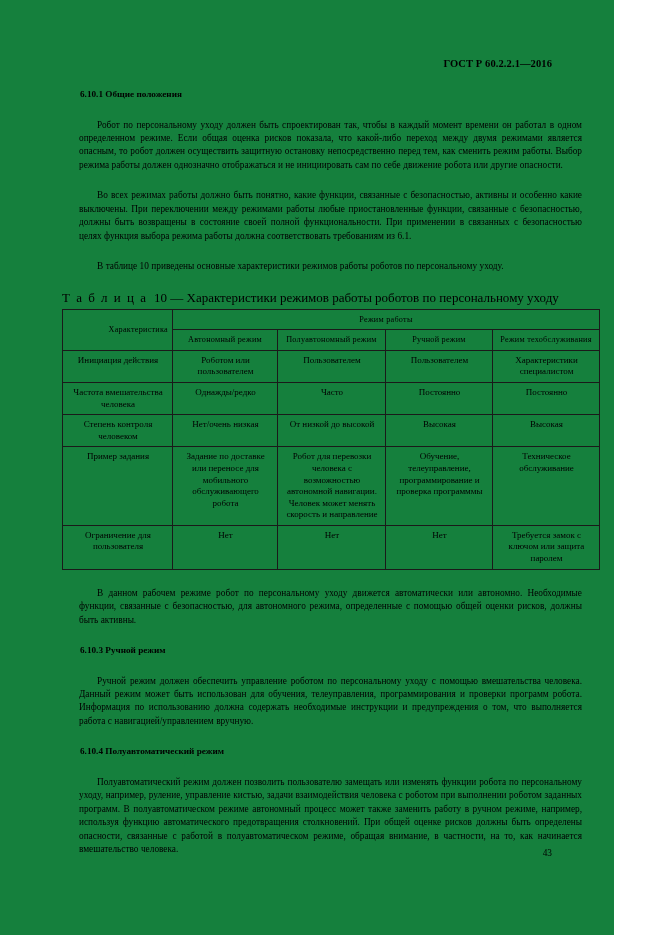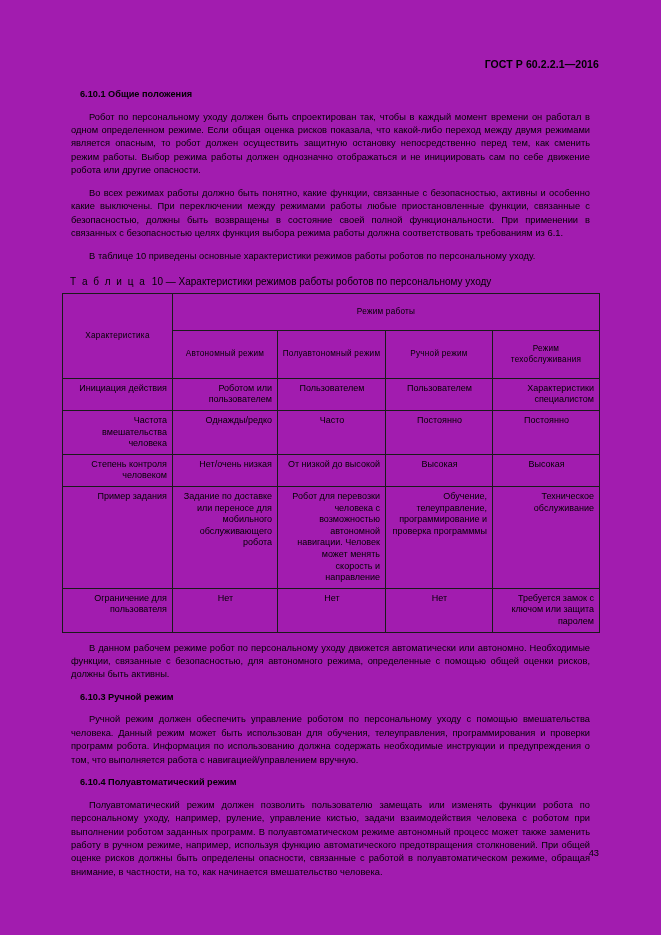--- a/index.html
+++ b/index.html
@@ -7,25 +7,26 @@
     margin: 0;
     padding: 0;
     background: #ffffff;
   }
   body {
     font-family: "Liberation Sans", sans-serif;
     color: #000000;
   }
   .page {
     position: relative;
-    width: 661px;
+    width: 614px;
     height: 935px;
-    background: #a21caf;
+    background: #15803d;
     overflow: hidden;
     box-sizing: border-box;
+    font-family: Liberation Serif, serif;
   }
   .doc-header {
     position: absolute;
     top: 58px;
     right: 62px;
     font-size: 10.5px;
     font-weight: bold;
     letter-spacing: 0.1px;
     white-space: nowrap;
   }
@@ -38,34 +39,34 @@
   h3.clause {
     margin: 0;
     padding: 0;
     font-size: 9.2px;
     font-weight: bold;
     text-indent: 18px;
     line-height: 13.5px;
   }
   .clause-spacer-top { margin-top: 9px; }
   p.body-par {
-    margin: 9px;
+    margin: 17px;
     padding: 0;
     font-size: 9.3px;
     line-height: 13.45px;
     text-align: justify;
     text-indent: 18px;
     word-spacing: 0.1px;
   }
 
   
   .table-caption {
-    margin: 8px;
-    padding: 0;
-    font-size: 10px;
+    margin: 0;
+    padding: 0;
+    font-size: 13px;
     line-height: 13px;
     margin-top: 12px;
     margin-bottom: 5px;
     white-space: nowrap;
   }
   .table-caption .spaced {
     letter-spacing: 1.5px;
   }
   table.modes {
     border-collapse: collapse;
@@ -79,30 +80,31 @@
     vertical-align: top;
     padding: 4px 5px 4px 6px;
     line-height: 11.6px;
     font-weight: normal;
   }
   table.modes thead th {
     text-align: center;
     vertical-align: middle;
     font-size: 8.2px;
     letter-spacing: 0.25px;
-    padding: 12px 4px;
+    padding: 4px 4px;
   }
   table.modes thead th.char-head {
     vertical-align: middle;
+    text-align: right;
   }
   table.modes tbody td {
     font-size: 9px;
     letter-spacing: 0px;
   }
-  td.c-left { text-align: right; }
+  td.c-left { text-align: center; }
   td.c-center { text-align: center; }
   .col1 { width: 110px; }
   .col2 { width: 105px; }
   .col3 { width: 108px; }
   .col4 { width: 107px; }
   .col5 { width: 107px; }
 
   .after-table { margin-top: 14px; }
 
   .page-number {

